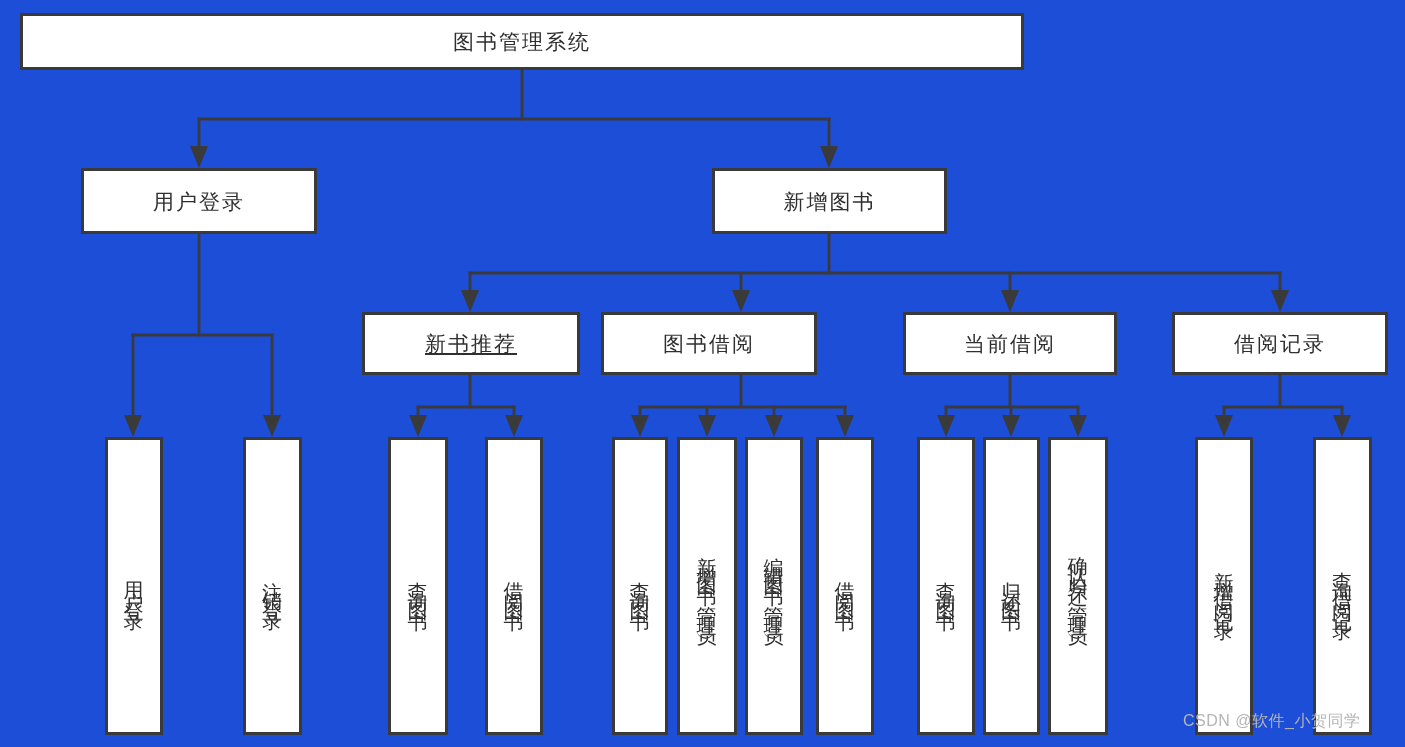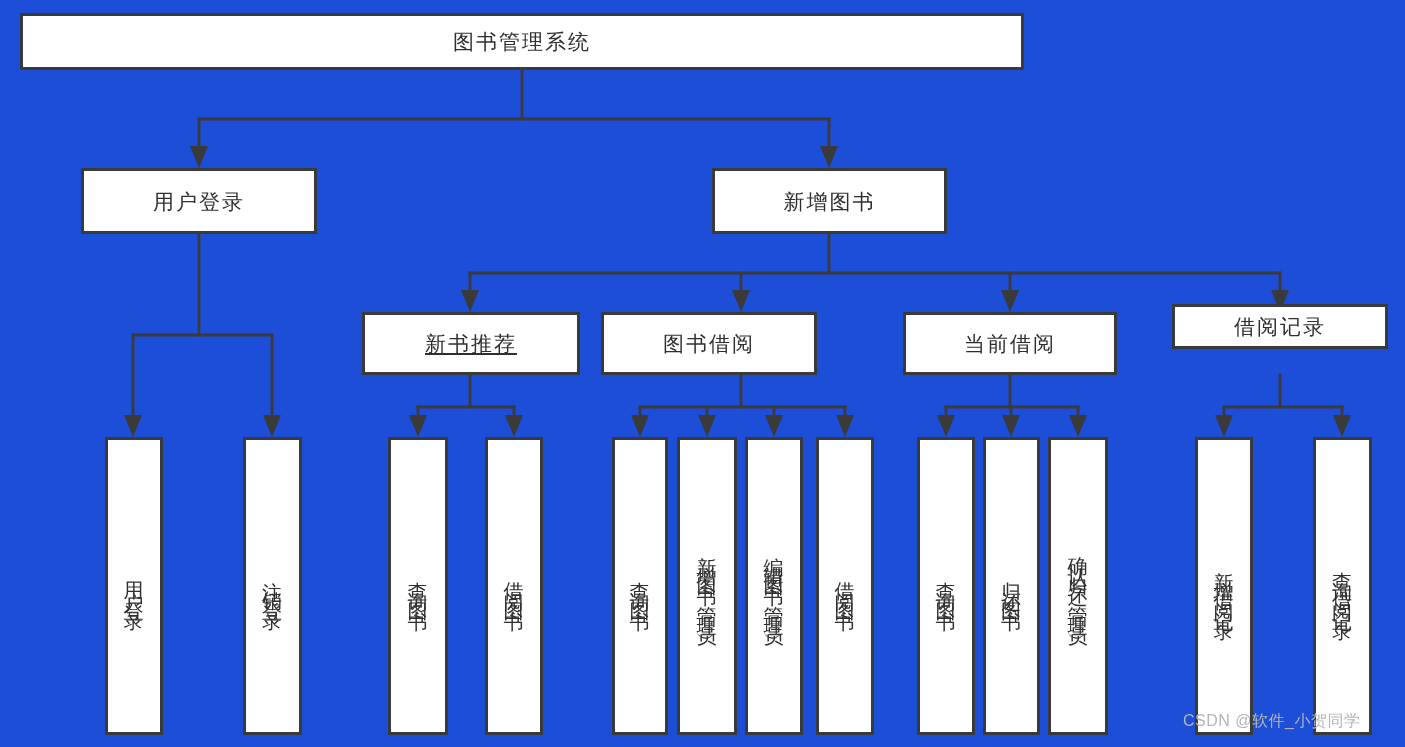--- a/index.html
+++ b/index.html
@@ -48,21 +48,21 @@
     letter-spacing: 10px;
     line-height: 1;
   }
   
   .n-root        { left: 20px;   top: 13px;  width: 1004px; height: 57px; }
   .n-user-login  { left: 81px;   top: 168px; width: 236px;  height: 66px; }
   .n-book-mgmt   { left: 712px;  top: 168px; width: 235px;  height: 66px; }
   .n-new-rec     { left: 362px;  top: 312px; width: 218px;  height: 63px; text-decoration: underline; }
   .n-book-borrow { left: 601px;  top: 312px; width: 216px;  height: 63px; }
   .n-current     { left: 903px;  top: 312px; width: 214px;  height: 63px; }
-  .n-records     { left: 1172px; top: 304px; width: 216px;  height: 45px; }
+  .n-records     { left: 1172px; top: 312px; width: 216px;  height: 63px; }
   .l-1  { left: 105px;  top: 437px; width: 58px; height: 298px; }
   .l-2  { left: 243px;  top: 437px; width: 59px; height: 298px; }
   .l-3  { left: 388px;  top: 437px; width: 60px; height: 298px; }
   .l-4  { left: 485px;  top: 437px; width: 58px; height: 298px; }
   .l-5  { left: 612px;  top: 437px; width: 56px; height: 298px; }
   .l-6  { left: 677px;  top: 437px; width: 60px; height: 298px; }
   .l-7  { left: 745px;  top: 437px; width: 58px; height: 298px; }
   .l-8  { left: 816px;  top: 437px; width: 58px; height: 298px; }
   .l-9  { left: 917px;  top: 437px; width: 58px; height: 298px; }
   .l-10 { left: 983px;  top: 437px; width: 57px; height: 298px; }

